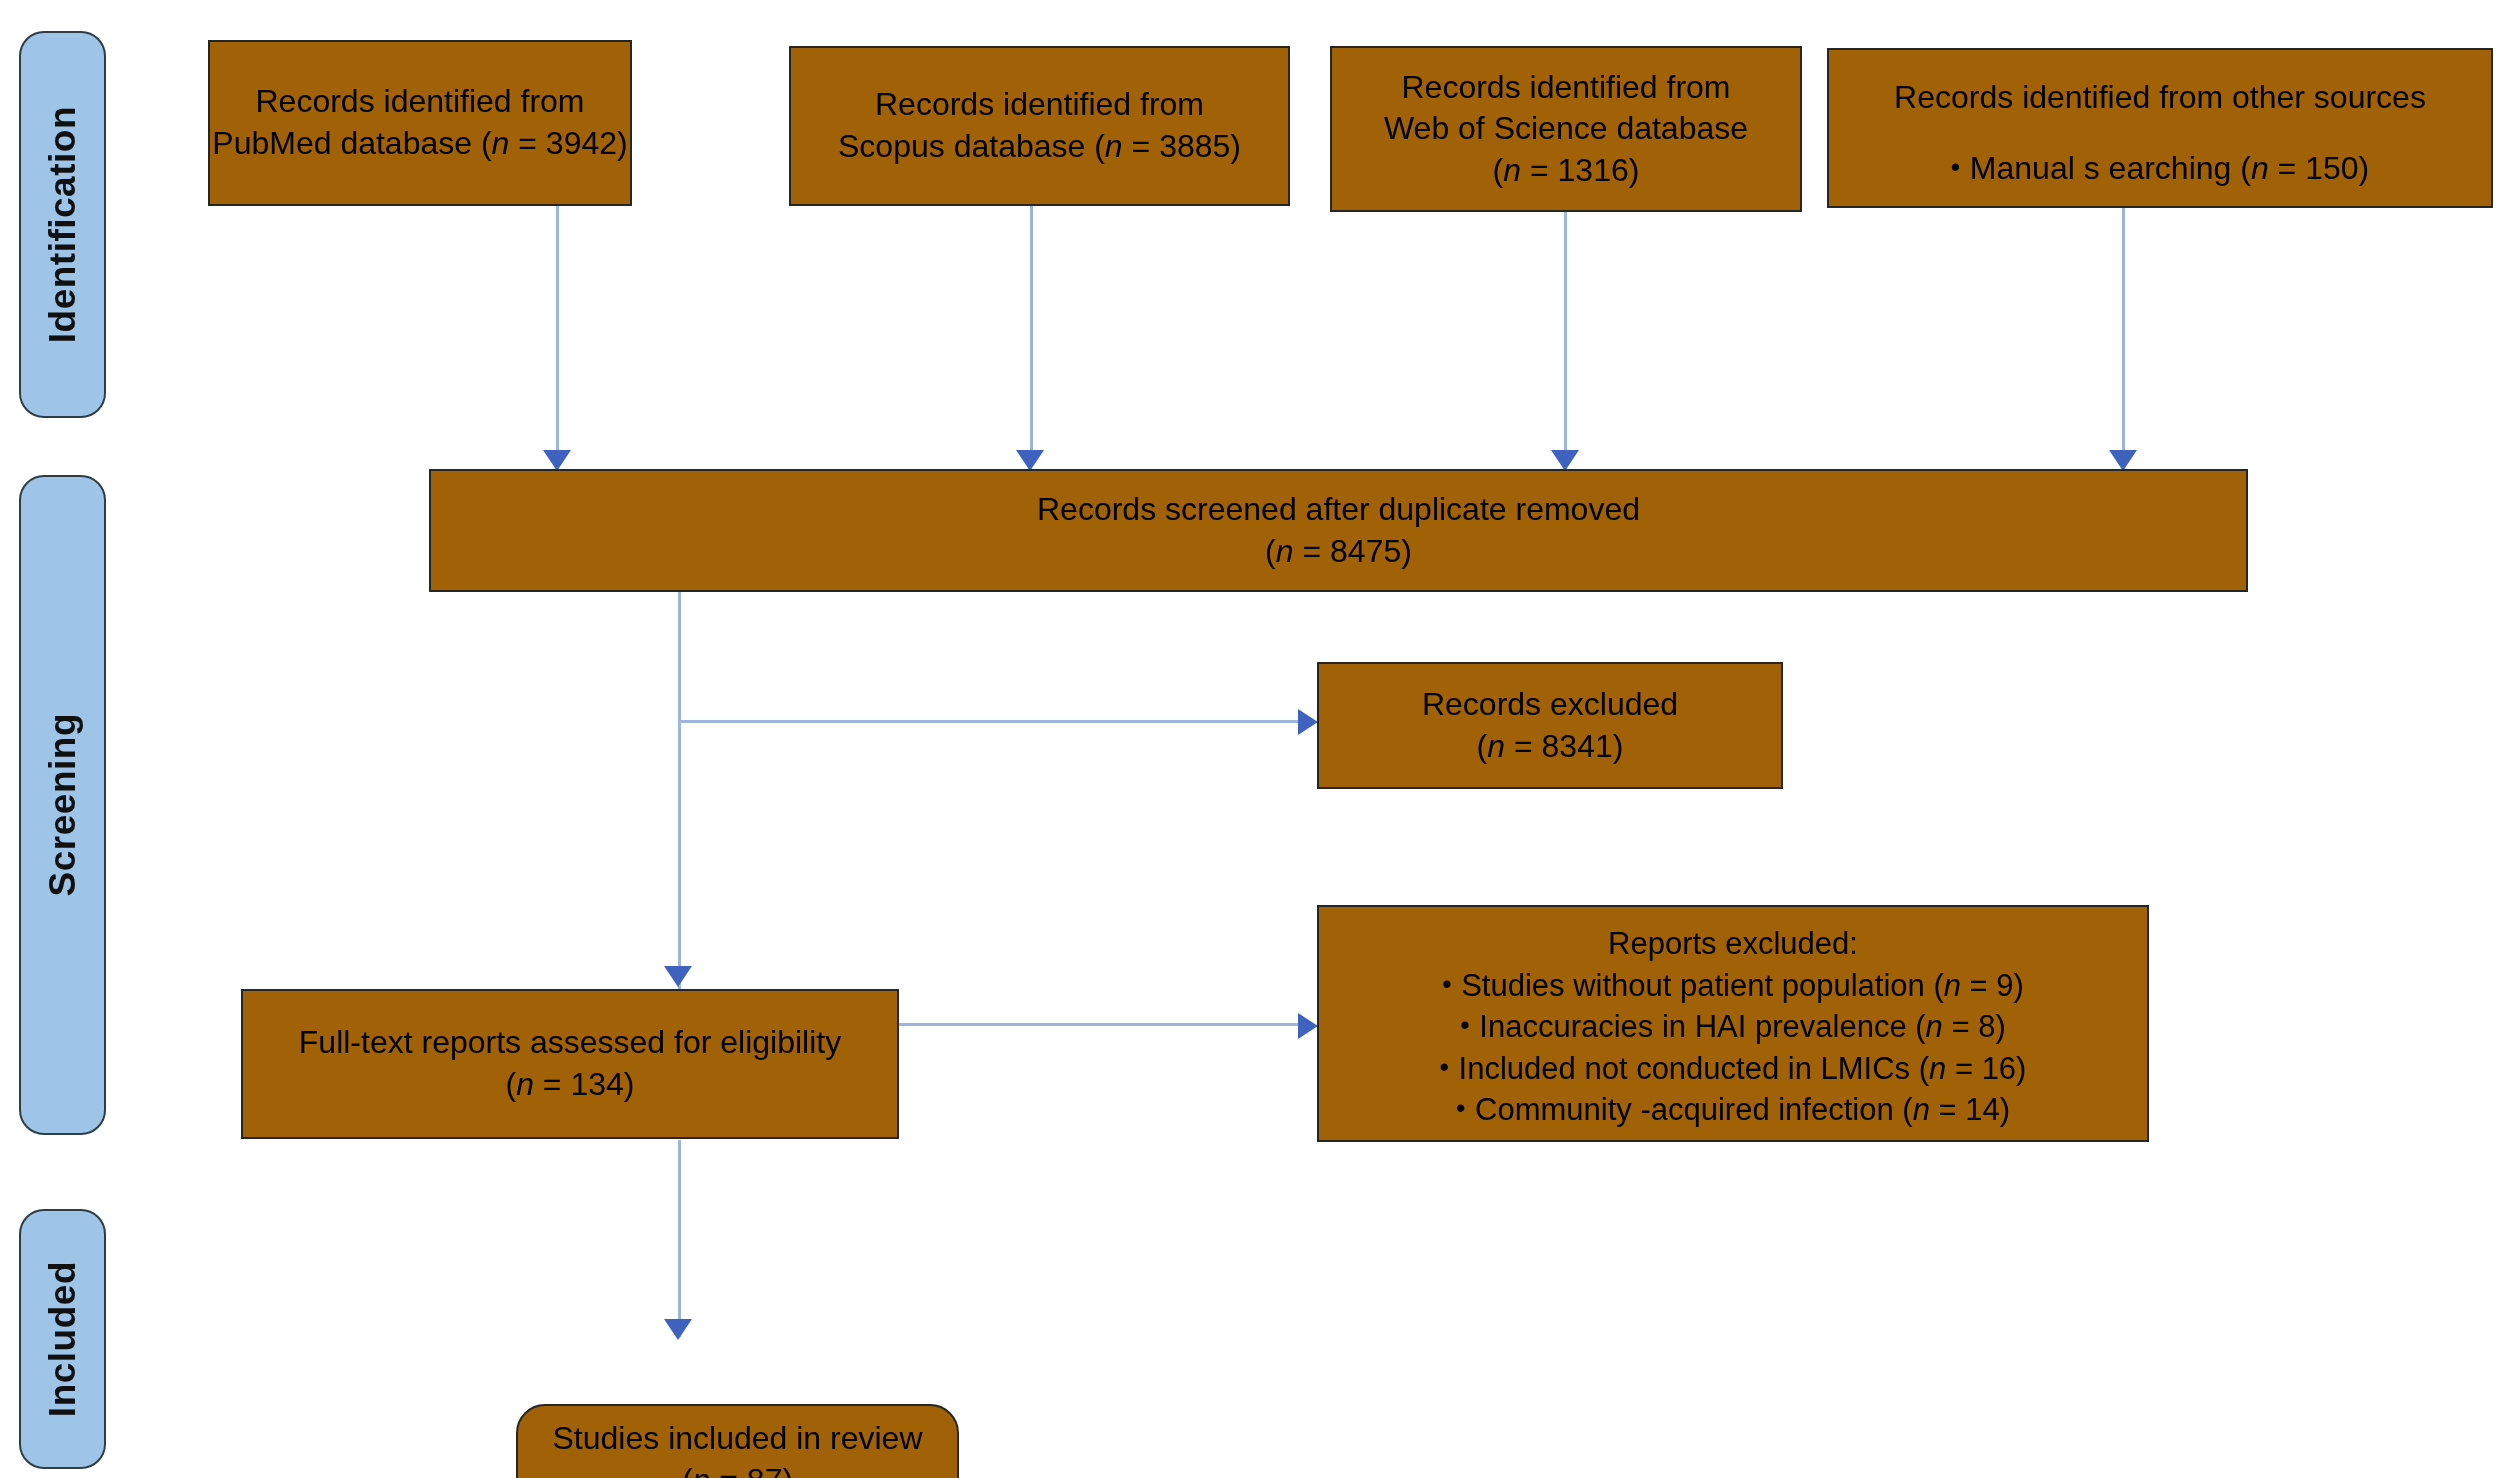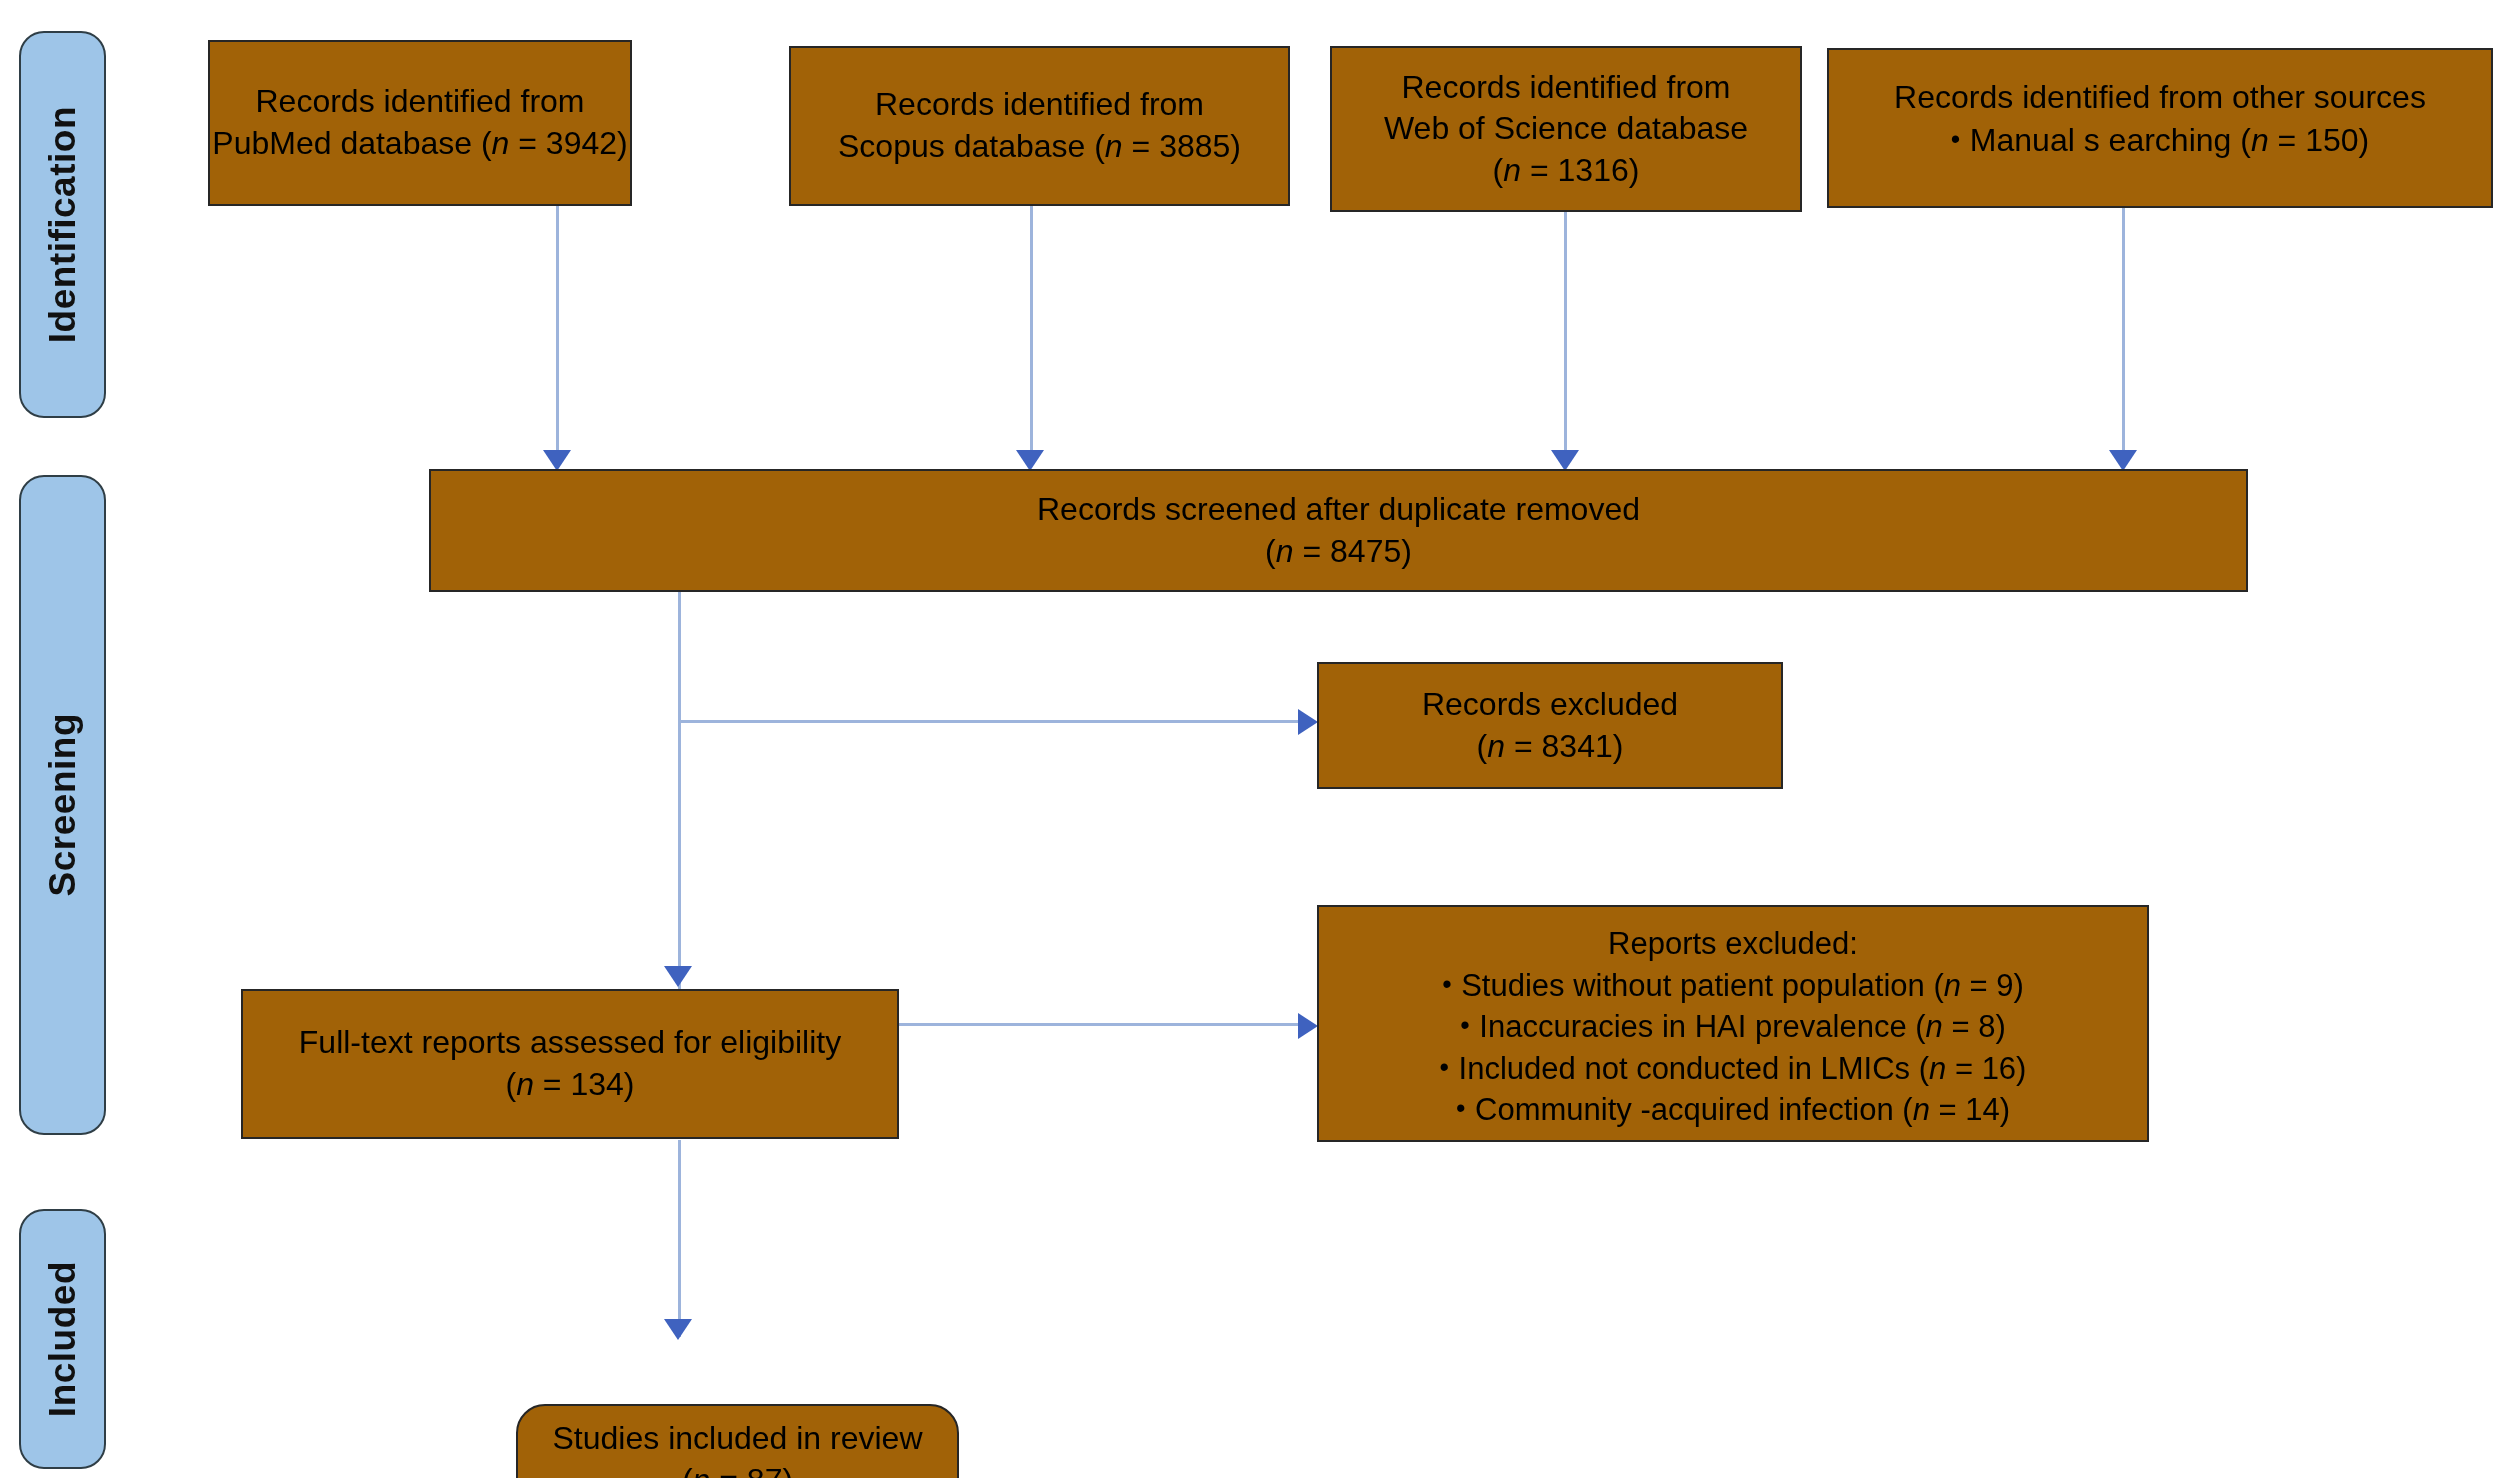--- a/index.html
+++ b/index.html
@@ -131,21 +131,21 @@
     <span class="line">Records identified from</span>
     <span class="line"><span>Scopus database (</span><i class="nv">n</i><span> = 3885)</span></span>
   </div>
 
   <div class="node" style="left:1330px; top:46px; width:472px; height:166px;">
     <span class="line">Records identified from</span>
     <span class="line">Web of Science database</span>
     <span class="line"><span>(</span><i class="nv">n</i><span> = 1316)</span></span>
   </div>
 
-  <div class="node bulleted" style="left:1827px; top:48px; width:666px; height:160px; padding-top:27px;">
+  <div class="node bulleted" style="left:1827px; top:48px; width:666px; height:160px; padding-top:27px;gap:28px;">
     <span class="line">Records identified from other sources</span>
     <ul class="bullets">
       <li><span class="dot">•</span><span>Manual s earching (</span><i class="nv">n</i><span> = 150)</span></li>
     </ul>
   </div>
 
   <div class="vline" style="left:556px; top:206px; height:250px;"></div>
   <div class="arrow-down" style="left:543px; top:450px;"></div>
 
   <div class="vline" style="left:1030px; top:206px; height:250px;"></div>

